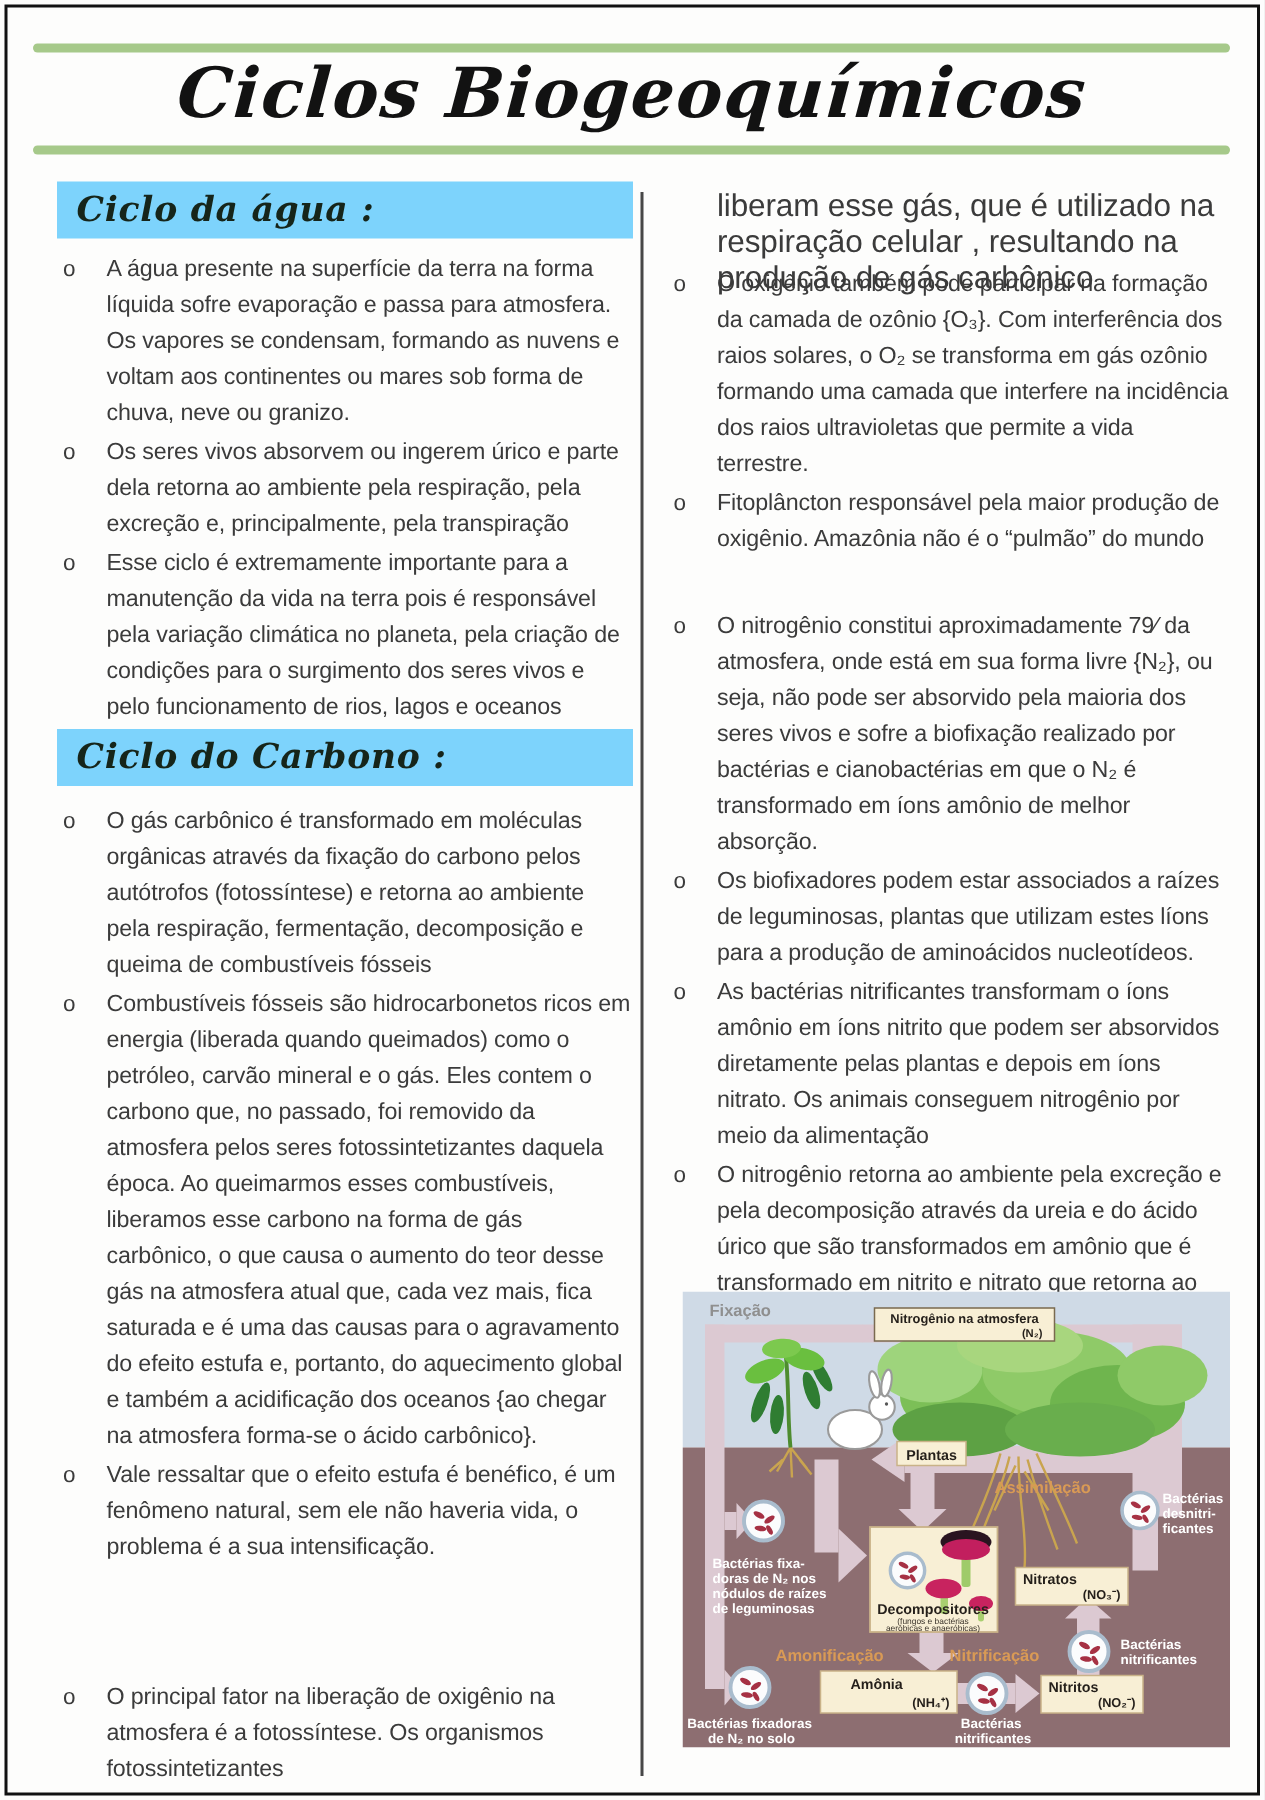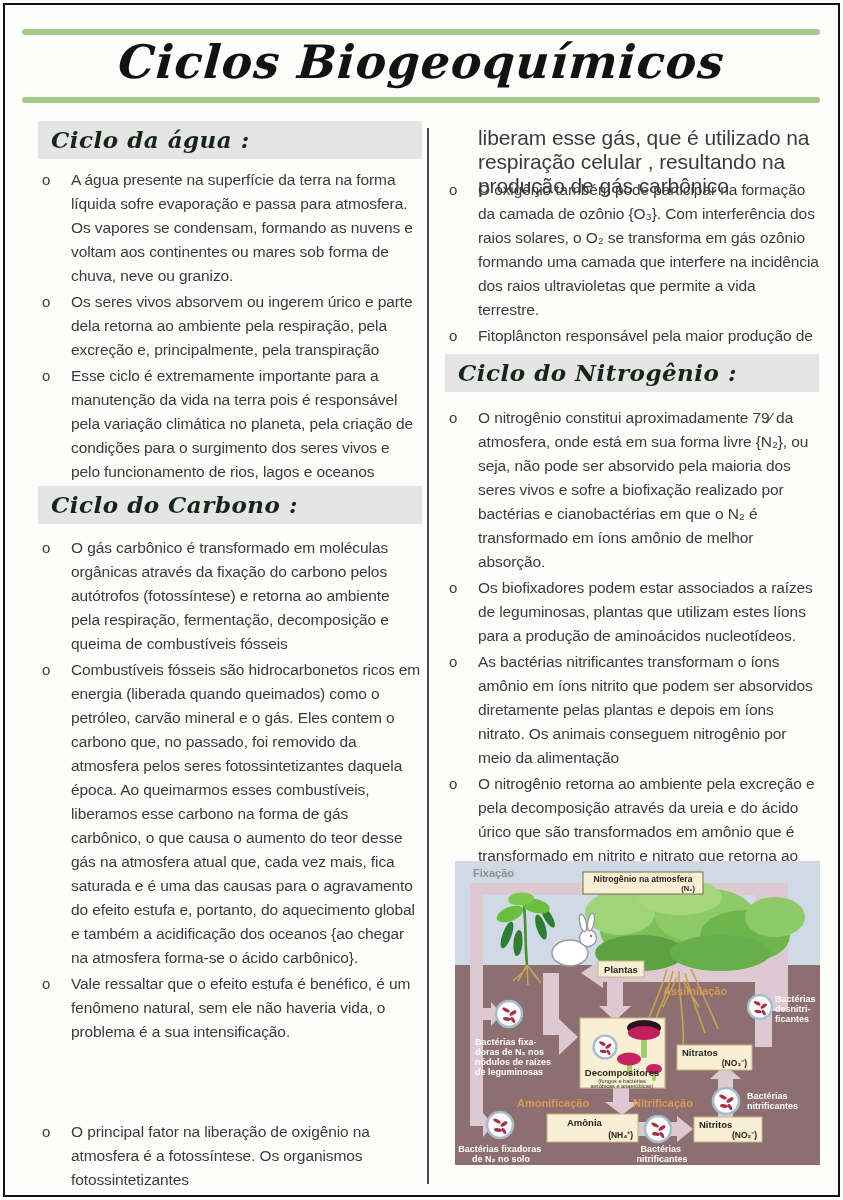--- a/index.html
+++ b/index.html
@@ -15,21 +15,21 @@
   .title{position:absolute;left:0;top:36px;width:100%;text-align:center;
          font-family:"DejaVu Serif","Liberation Serif",serif;font-style:italic;font-weight:700;
          font-size:46px;line-height:52px;color:#121212;letter-spacing:1px;transform:skewX(-4deg);}
 
   
   .columns{position:absolute;left:0;top:120px;width:843px;height:1078px;}
   .col-left{position:absolute;left:38px;top:0;width:384px;height:1062px;}
   .col-div{position:absolute;left:427px;top:8px;width:2px;height:1056px;background:#474747;}
   .col-right{position:absolute;left:445px;top:0;width:374px;height:1078px;}
 
-  .sec-hd{position:absolute;left:0;width:100%;height:38px;background:#e5e5e5;
+  .sec-hd{position:absolute;left:0;width:100%;height:38px;background:#7dd3fc;
           font-family:"DejaVu Serif","Liberation Serif",serif;font-style:italic;font-weight:700;
           font-size:23px;line-height:38px;color:#16251a;padding-left:13px;box-sizing:border-box;
           letter-spacing:.5px;white-space:nowrap;}
 
   ul.blist{position:absolute;left:0;width:100%;list-style:none;margin:0;padding:0;
            font-size:15.5px;line-height:24px;letter-spacing:-0.1px;}
   ul.blist li{display:flex;align-items:flex-start;margin:0 0 2px 0;}
   .mk{flex:0 0 20px;text-align:left;padding-left:4px;font-size:15px;color:#3b3b3b;}
   .bt{flex:1;padding-left:9px;}
   .cont{position:absolute;left:0;width:100%;margin:0;font-size:21px;line-height:24px;
@@ -107,21 +107,20 @@
         <li>
           <span class="mk">o</span>
           <span class="bt">O oxigênio também pode participar na formação da camada de ozônio {O₃}. Com interferência dos raios solares, o O₂ se transforma em gás ozônio formando uma camada que interfere na incidência dos raios ultravioletas que permite a vida terrestre.</span>
           </li>
         <li>
           <span class="mk">o</span>
           <span class="bt">Fitoplâncton responsável pela maior produção de oxigênio. Amazônia não é o “pulmão” do mundo</span>
           </li>
       </ul>
 
-      <div class="sec-hd" style="top:234px">Ciclo do Nitrogênio :</div>
       <ul class="blist" style="top:286px">
         <li>
           <span class="mk">o</span>
           <span class="bt">O nitrogênio constitui aproximadamente 79⁄ da atmosfera, onde está em sua forma livre {N₂}, ou seja, não pode ser absorvido pela maioria dos seres vivos e sofre a biofixação realizado por bactérias e cianobactérias em que o N₂ é transformado em íons amônio de melhor absorção.</span>
           </li>
         <li>
           <span class="mk">o</span>
           <span class="bt">Os biofixadores podem estar associados a raízes de leguminosas, plantas que utilizam estes líons para a produção de aminoácidos nucleotídeos.</span>
           </li>
         <li>

